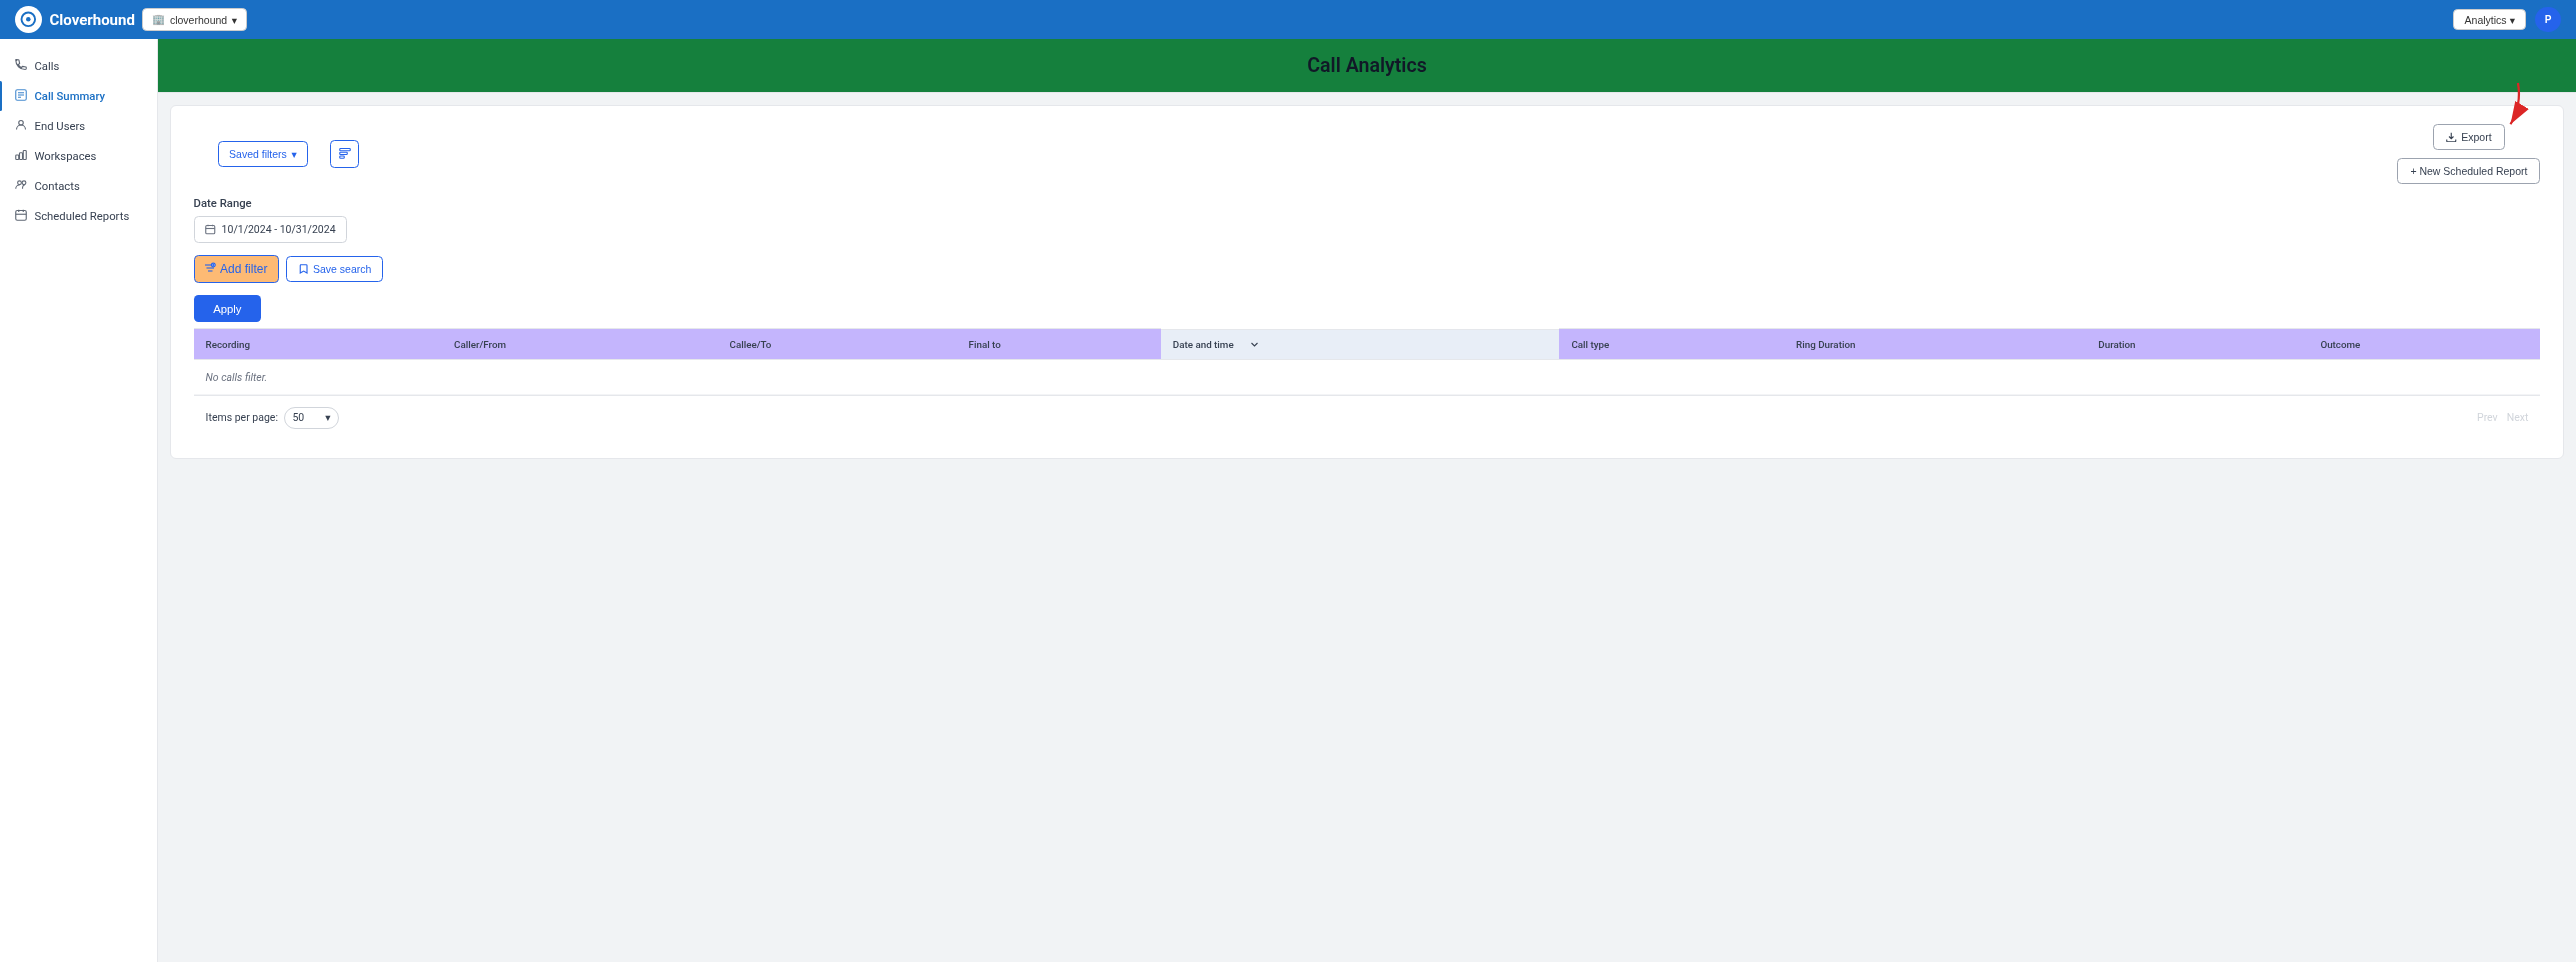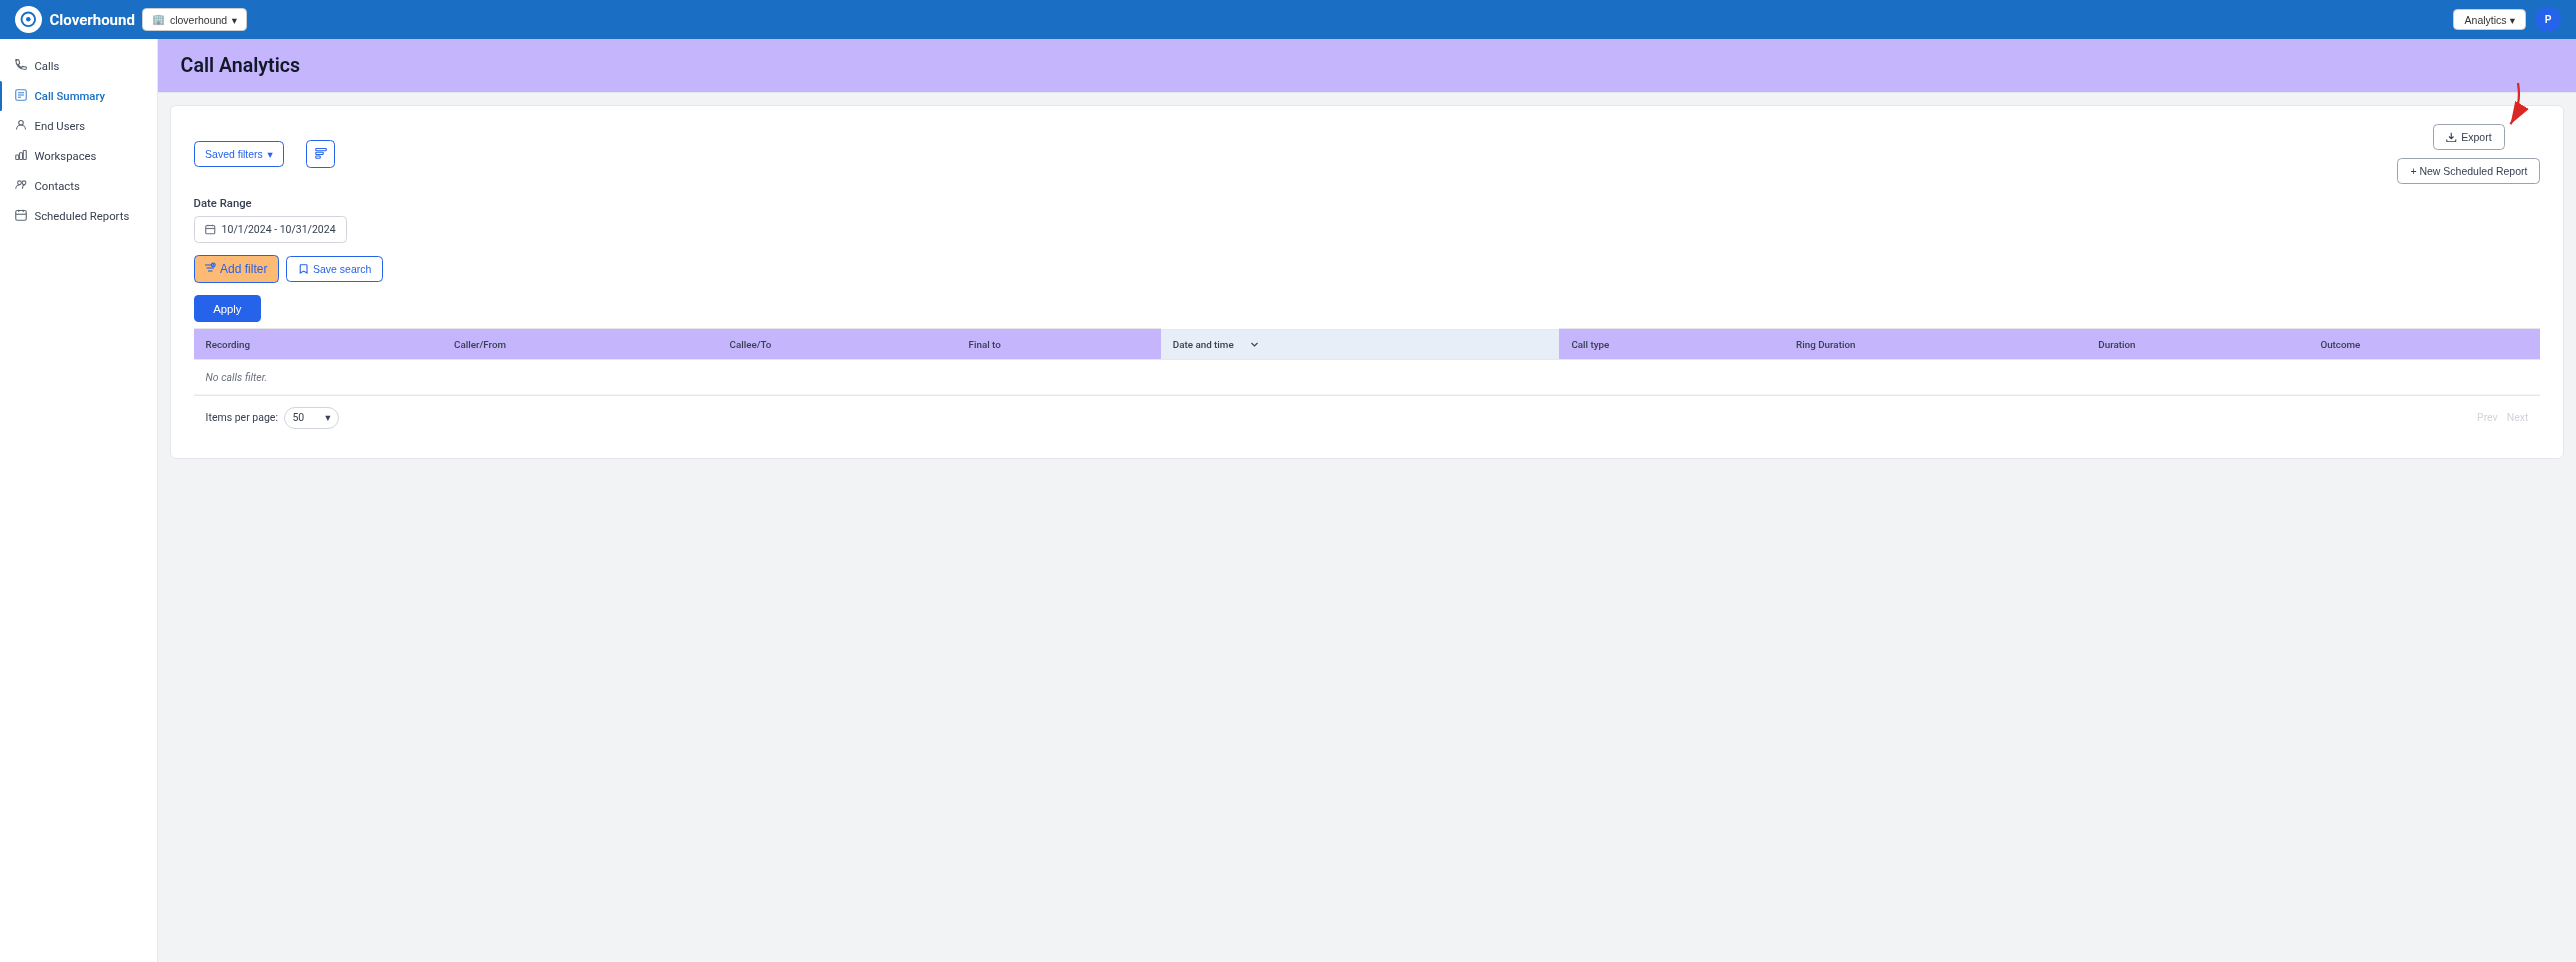--- a/index.html
+++ b/index.html
@@ -52,32 +52,32 @@
       content: ''; position: absolute; left: 0; top: 0; bottom: 0;
       width: 2.3px; background: #1a6fc4; border-radius: 0 1.5px 1.5px 0;
     }
     .sidebar-icon { font-size: 12px; opacity: 0.8; }
 
     
     .main-content { flex: 1; overflow-y: auto; padding: 0; }
 
     
     .page-header {
-      background: #c4b5fd; padding: 15px 22.6px; border-bottom: 0.8px solid #e5e7eb;
+      background: #15803d; padding: 15px 22.6px; border-bottom: 0.8px solid #e5e7eb; text-align: center;
     }
     .page-title { font-size: 19.6px; font-weight: 600; color: #111827; }
 
     
     .content-area { padding: 18px 22.6px; background: white; margin: 12px; border-radius: 6px; border: 0.8px solid #e5e7eb; }
 
     
     .filter-top-row {
       display: flex; align-items: center; justify-content: space-between; margin-bottom: 13.6px;
     }
-    .filter-left { display: flex; align-items: center; gap: 22px; }
+    .filter-left { display: flex; align-items: center; gap: 22px; margin-left: 24px; }
     .filter-right { display: flex; align-items: center; gap: 7.5px; flex-direction: column; }
 
     .saved-filters-btn {
       border: 0.8px solid #2563eb; color: #2563eb; background: white;
       border-radius: 4.5px; padding: 6px 10.5px; cursor: pointer; font-size: 10.5px;
       display: flex; align-items: center; gap: 4.5px;
     }
     .icon-btn {
       border: 0.8px solid #2563eb; color: #2563eb; background: white;
       border-radius: 4.5px; padding: 6px 7.5px; cursor: pointer; font-size: 10.5px;

